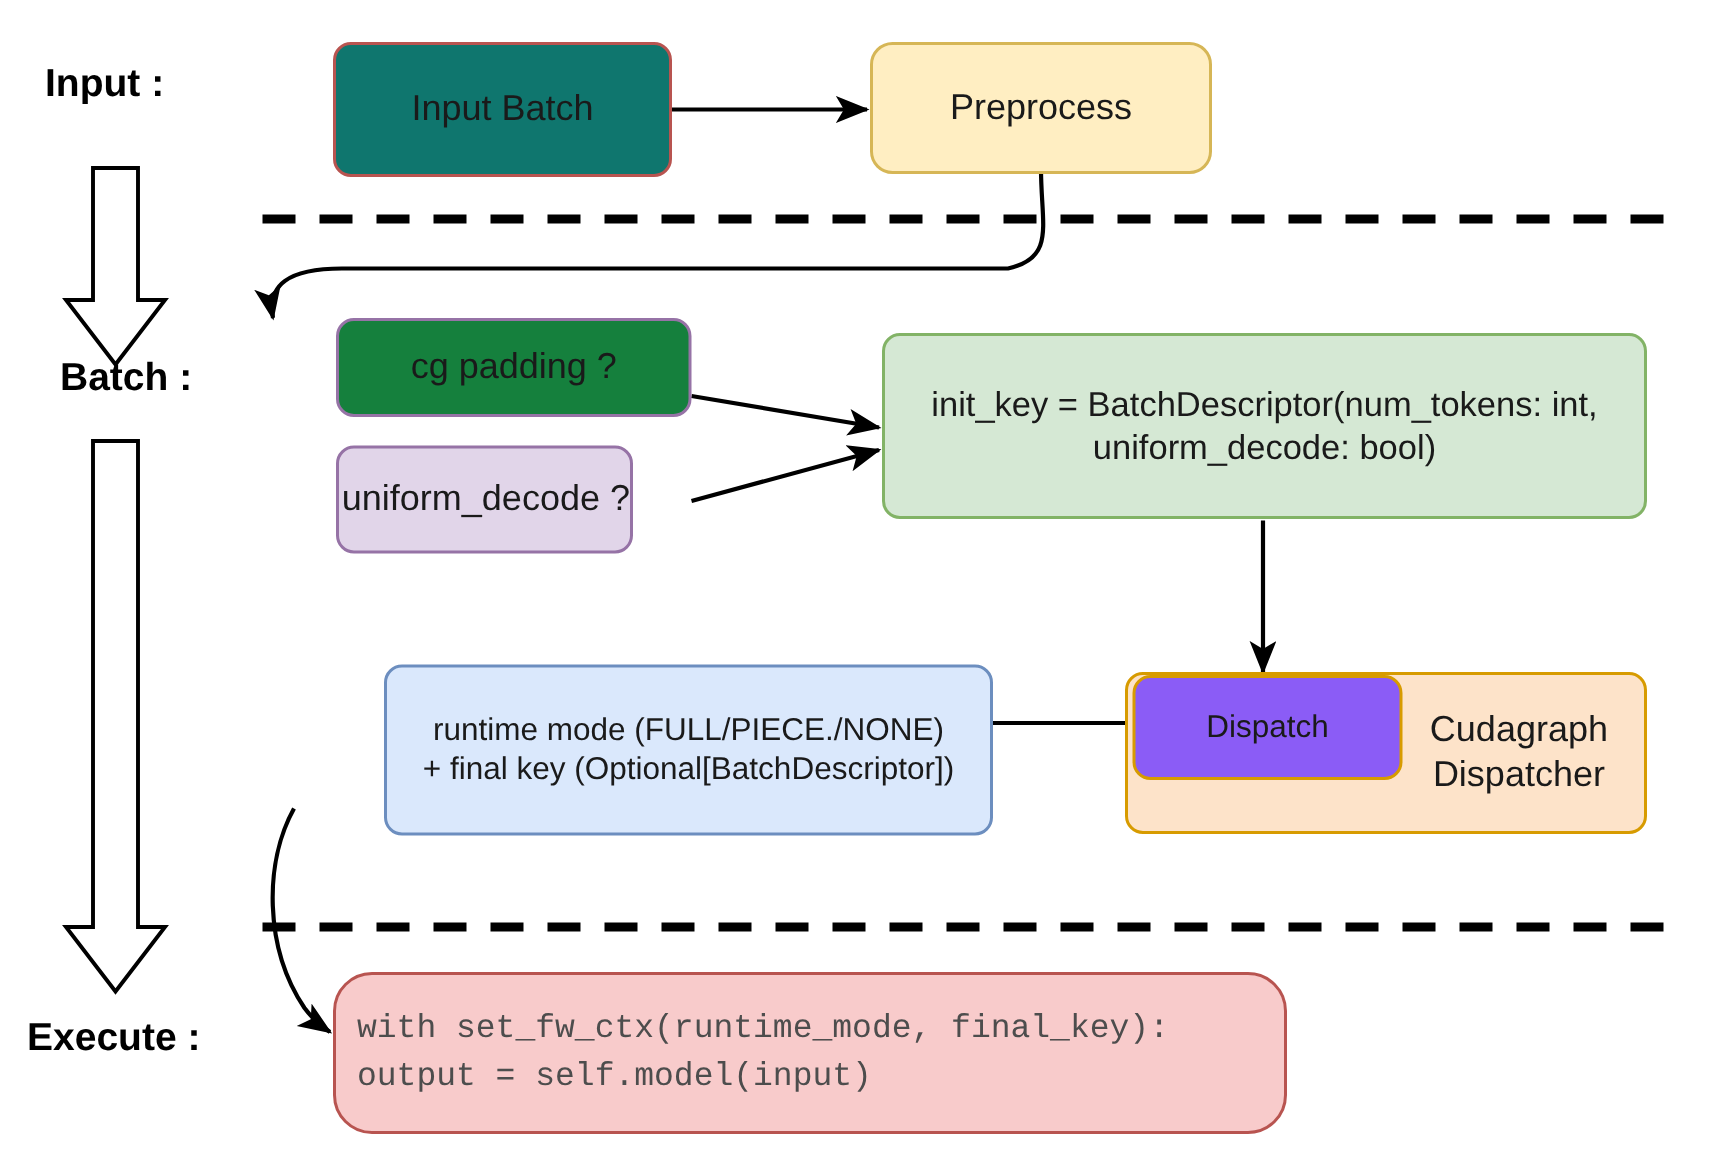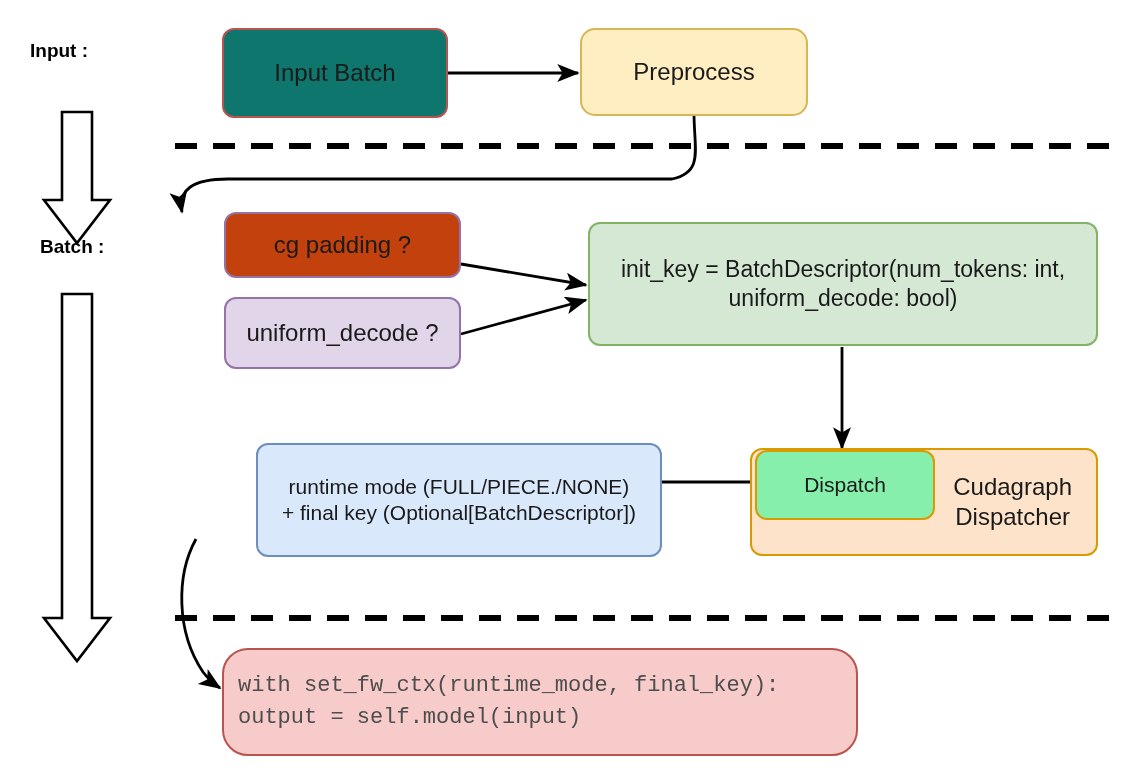--- a/index.html
+++ b/index.html
@@ -34,21 +34,21 @@
     text-align: center;
     border-radius: 12px;
     border-style: solid;
     border-width: 2px;
     color: #1a1a1a;
     line-height: 1.25;
   }
   .stage-label {
     position: absolute;
     font-weight: bold;
-    font-size: 19px;
+    font-size: 26px;
     color: #000000;
     white-space: nowrap;
   }
   .code-node {
     font-family: "Liberation Mono", monospace;
     font-size: 22px;
     white-space: pre;
     text-align: left;
     justify-content: flex-start;
     padding-left: 14px;
@@ -91,56 +91,57 @@
 
     <line x1="757" y1="482" x2="638" y2="482" stroke="#000000" stroke-width="2.8" marker-end="url(#arrowhead)"></line>
 
     <path d="M196,539 C176,575 176,632 203,672 C209,680 214,684 220,688" fill="none" stroke="#000000" stroke-width="2.8" marker-end="url(#arrowhead)"></path>
   </svg>
 
   <div class="stage-label" style="left:30px; top:40px;">Input :</div>
 
   <div class="stage-label" style="left:40px; top:236px;">Batch :</div>
 
+  <div class="stage-label" style="left:18px; top:676px;">Execute :</div>
 
   <div class="node" style="left:222px; top:28px; width:226px; height:90px;
               background:#0f766e; border-color:#b85450; font-size:24px;">
     <span class="node-text">Input Batch</span>
   </div>
 
   <div class="node" style="left:580px; top:28px; width:228px; height:88px;
               background:#ffeec2; border-color:#d6b656; font-size:24px;border-radius:15px;">
     <span class="node-text">Preprocess</span>
   </div>
 
   <div class="node" style="left:224px; top:212px; width:237px; height:66px;
-              background:#c2410c; border-color:#9673a6; font-size:24px;">
+              background:#15803d; border-color:#9673a6; font-size:24px;">
     <span class="node-text">cg padding ?</span>
   </div>
 
-  <div class="node" style="left:224px; top:297px; width:237px; height:72px;
-              background:#e1d5e9; border-color:#9673a6; font-size:24px;">
+  <div class="node" style="left:224px; top:297px; width:198px; height:72px;
+              background:#e1d5e9; border-color:#9673a6; font-size:24px;justify-content:flex-end;">
     <span class="node-text">uniform_decode ?</span>
   </div>
 
   <div class="node" style="left:588px; top:222px; width:510px; height:124px;
               background:#d5e8d4; border-color:#82b366; font-size:23px;">
     <span class="node-text">init_key = BatchDescriptor(num_tokens: int,
 uniform_decode: bool)</span>
   </div>
 
   <div class="node" style="left:750px; top:448px; width:348px; height:108px;
               background:#fde3c9; border-color:#d79b00; font-size:24px;
               justify-content:flex-end; padding-right:24px;">
     <span class="node-text" style="text-align:center;">Cudagraph
 Dispatcher</span>
   </div>
 
   <div class="node" style="left:755px; top:450px; width:180px; height:70px;
-              background:#86efac; border-color:#d79b00; font-size:21px;">
+              background:#8b5cf6; border-color:#d79b00; font-size:21px;">
     <span class="node-text">Dispatch</span>
   </div>
 
   <div class="node" style="left:226px; top:443px; width:406px; height:114px;
               background:#dae8fc; border-color:#6c8ebf; font-size:21px;margin-left:30px;">
     <span class="node-text">runtime mode (FULL/PIECE./NONE)
 + final key (Optional[BatchDescriptor])</span>
   </div>
 
   <div class="node code-node" style="left:222px; top:648px; width:636px; height:108px;

